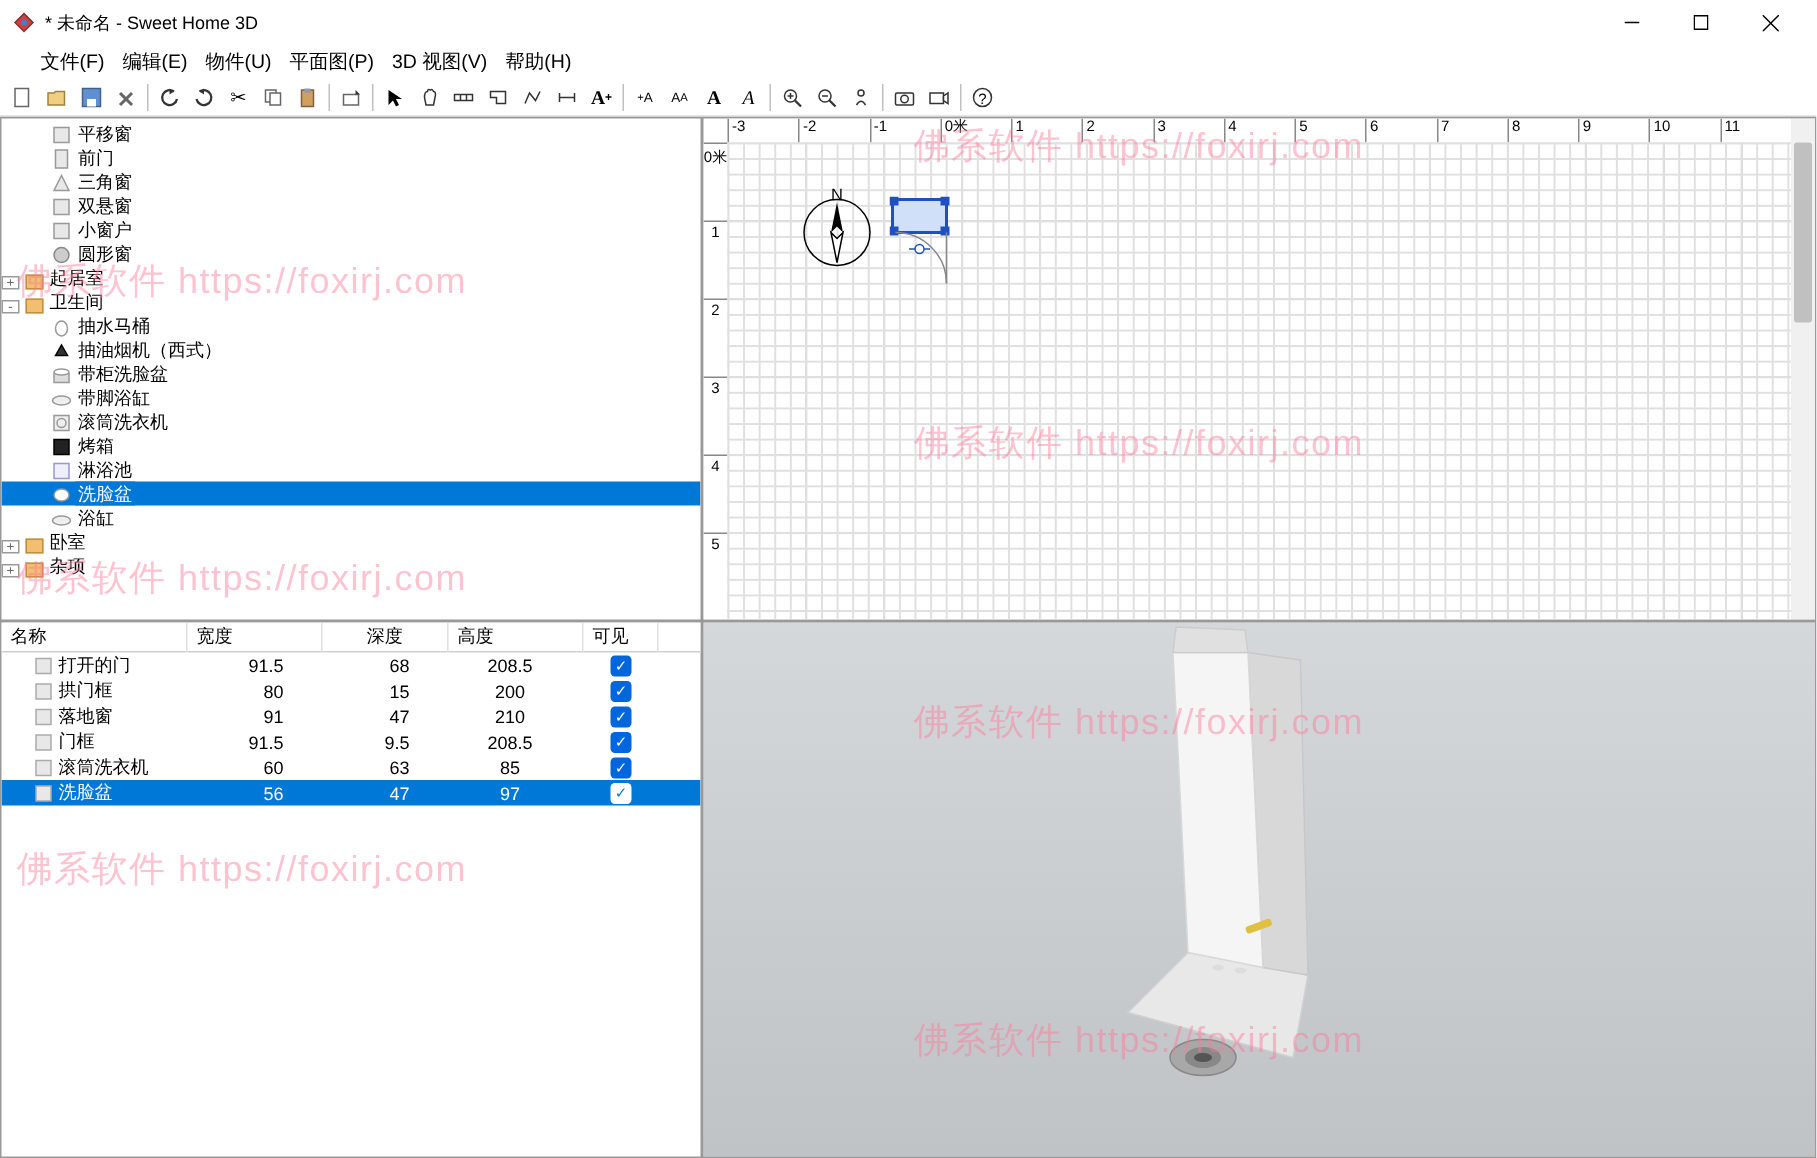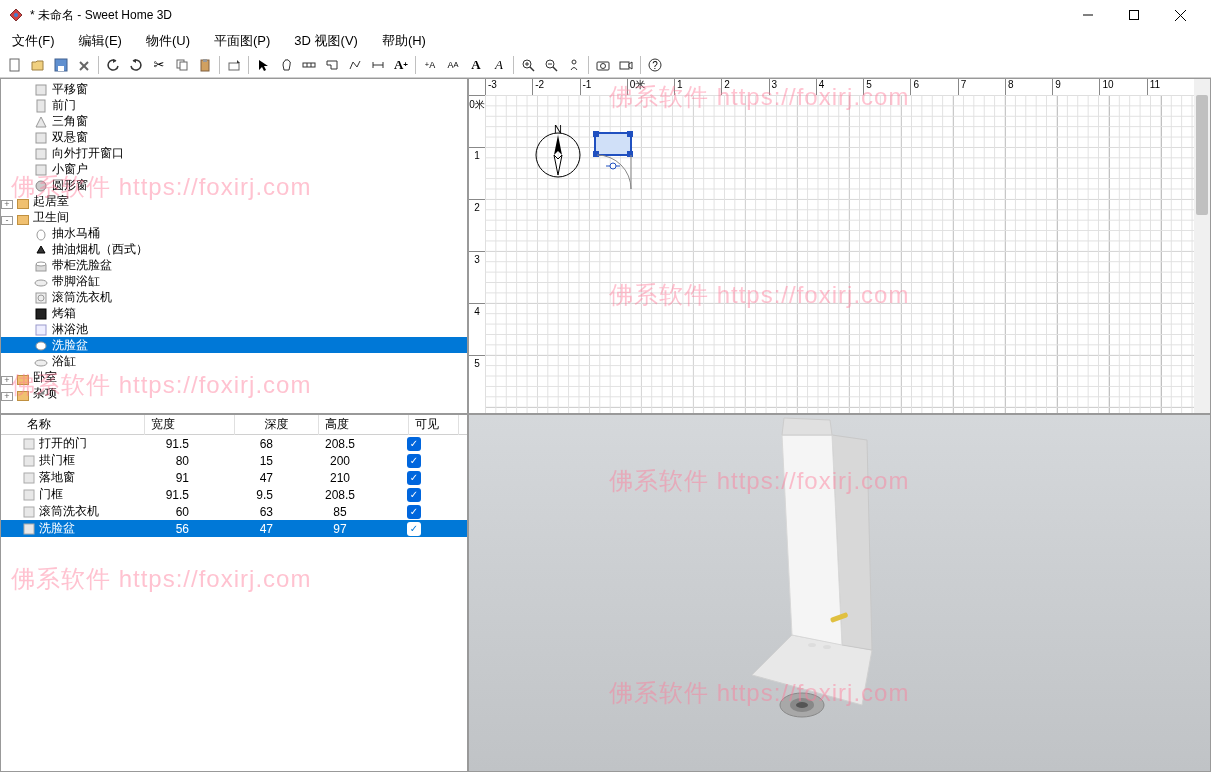--- a/index.html
+++ b/index.html
@@ -2,42 +2,42 @@
 <html><head>
 <meta charset="utf-8">
 <style>
 * { margin:0; padding:0; box-sizing:border-box; font-family:"Microsoft YaHei","SimSun",sans-serif; }
 body { background:#fff; font-size:12px; color:#000; width:1211px; height:772px; overflow:hidden; position:relative; }
 .titlebar { height:30px; display:flex; align-items:center; padding:0 8px; background:#fff; }
 .titlebar .icon { width:16px; height:16px; margin-right:6px; }
 .titlebar .title { flex:1; font-size:12px; }
 .winbtns { display:flex; gap:0; }
 .winbtn { width:46px; height:30px; display:flex; align-items:center; justify-content:center; cursor:pointer; font-size:14px; }
-.menubar { height:22px; display:flex; align-items:center; padding:0 8px; gap:16px; font-size:13px; }
+.menubar { height:22px; display:flex; align-items:center; padding:0 23px; gap:4px; font-size:13px; }
 .menubar span { padding:2px 4px; cursor:pointer; }
 .toolbar { height:26px; display:flex; align-items:center; padding:0 4px; gap:1px; border-bottom:1px solid #d0d0d0; }
 .toolbtn { width:22px; height:22px; display:flex; align-items:center; justify-content:center; cursor:pointer; border:1px solid transparent; font-size:13px; }
 .toolsep { width:1px; height:18px; background:#c0c0c0; margin:0 2px; }
 .content { display:grid; grid-template-columns:468px 1fr; grid-template-rows:336px 1fr; height:694px; }
 .panel { border:1px solid #999; position:relative; overflow:hidden; background:#fff; }
 .panel.catalog { overflow-y:auto; }
 .tree { padding:2px 0; font-size:12px; line-height:16px; }
 .tree-item { display:flex; align-items:flex-end; padding:0 0; height:16px; cursor:pointer; white-space:nowrap; }
 .tree-item.selected { background:#0078d7; color:#fff; }
 .tree-item.selected .tree-label { background:#0078d7; color:#fff; }
 .tree-toggle { width:12px; text-align:center; font-size:9px; color:#666; border:1px solid #999;height:9px;line-height:7px;margin-right:2px;}
 .tree-spacer { width:13px; }
 .tree-icon { width:14px; height:14px; margin:0 2px; display:inline-block; text-align:center; }
 .tree-label { padding:0 2px; }
 .folder-orange { background:#f0c070; border:1px solid #c09040; width:12px; height:10px; display:inline-block; margin:0 2px; }
 .indent { width:18px; display:inline-block; }
 .table { font-size:12px; }
 .thead { display:flex; border-bottom:1px solid #d0d0d0; background:#fff; height:20px; align-items:center; }
 .th { padding:2px 6px; border-right:1px solid #e0e0e0; cursor:pointer; }
-.th.name{width:124px;margin-left:20px;} .th.w{width:90px;text-align:left;} .th.d{width:84px;text-align:center;} .th.h{width:90px;text-align:left;} .th.v{width:50px;}
+.th.name{width:124px;} .th.w{width:90px;text-align:left;} .th.d{width:84px;text-align:center;} .th.h{width:90px;text-align:left;} .th.v{width:50px;}
 .trow { display:flex; height:17px; align-items:center; cursor:pointer; }
 .trow.selected { background:#0078d7; color:#fff; }
 .td { padding:1px 22px; overflow:hidden; }
 .td.name{width:120px;display:flex;align-items:center;} .td.w{width:90px;text-align:right;} .td.d{width:84px;text-align:right;} .td.h{width:90px;text-align:center;} .td.v{width:50px;text-align:center;}
 .chk { width:14px; height:14px; background:#0066dd; border-radius:3px; color:#fff; display:inline-flex; align-items:center; justify-content:center; font-size:10px; }
 .trow.selected .chk { background:#fff; color:#0078d7; }
 .row-icon { width:12px; height:12px; margin-right:4px; display:inline-block; }
 .plan { position:relative; overflow:hidden; }
 .ruler-h { position:absolute; top:0; left:16px; right:16px; height:16px; background:#fff; display:flex; font-size:10px; }
 .ruler-h div { width:52px; border-left:1px solid #888; padding-left:2px; height:16px; line-height:12px;}
@@ -272,30 +272,20 @@
         </div>
         <div class="tree-item">
           <span class="indent"></span>
           <span class="tree-spacer"></span>
           <span class="tree-icon">
             <svg width="14" height="14">
               <rect x="2" y="2" width="10" height="10" fill="#e8e8e8" stroke="#999"></rect>
             </svg>
           </span>
           <span class="tree-label">双悬窗</span>
-        </div>
-        <div class="tree-item">
-          <span class="indent"></span>
-          <span class="tree-spacer"></span>
-          <span class="tree-icon">
-            <svg width="14" height="14">
-              <rect x="2" y="2" width="10" height="10" fill="#e8e8e8" stroke="#999"></rect>
-            </svg>
-          </span>
-          <span class="tree-label">向外打开窗口</span>
         </div>
         <div class="tree-item">
           <span class="indent"></span>
           <span class="tree-spacer"></span>
           <span class="tree-icon">
             <svg width="14" height="14">
               <rect x="2" y="2" width="10" height="10" fill="#e8e8e8" stroke="#999"></rect>
             </svg>
           </span>
           <span class="tree-label">小窗户</span>

